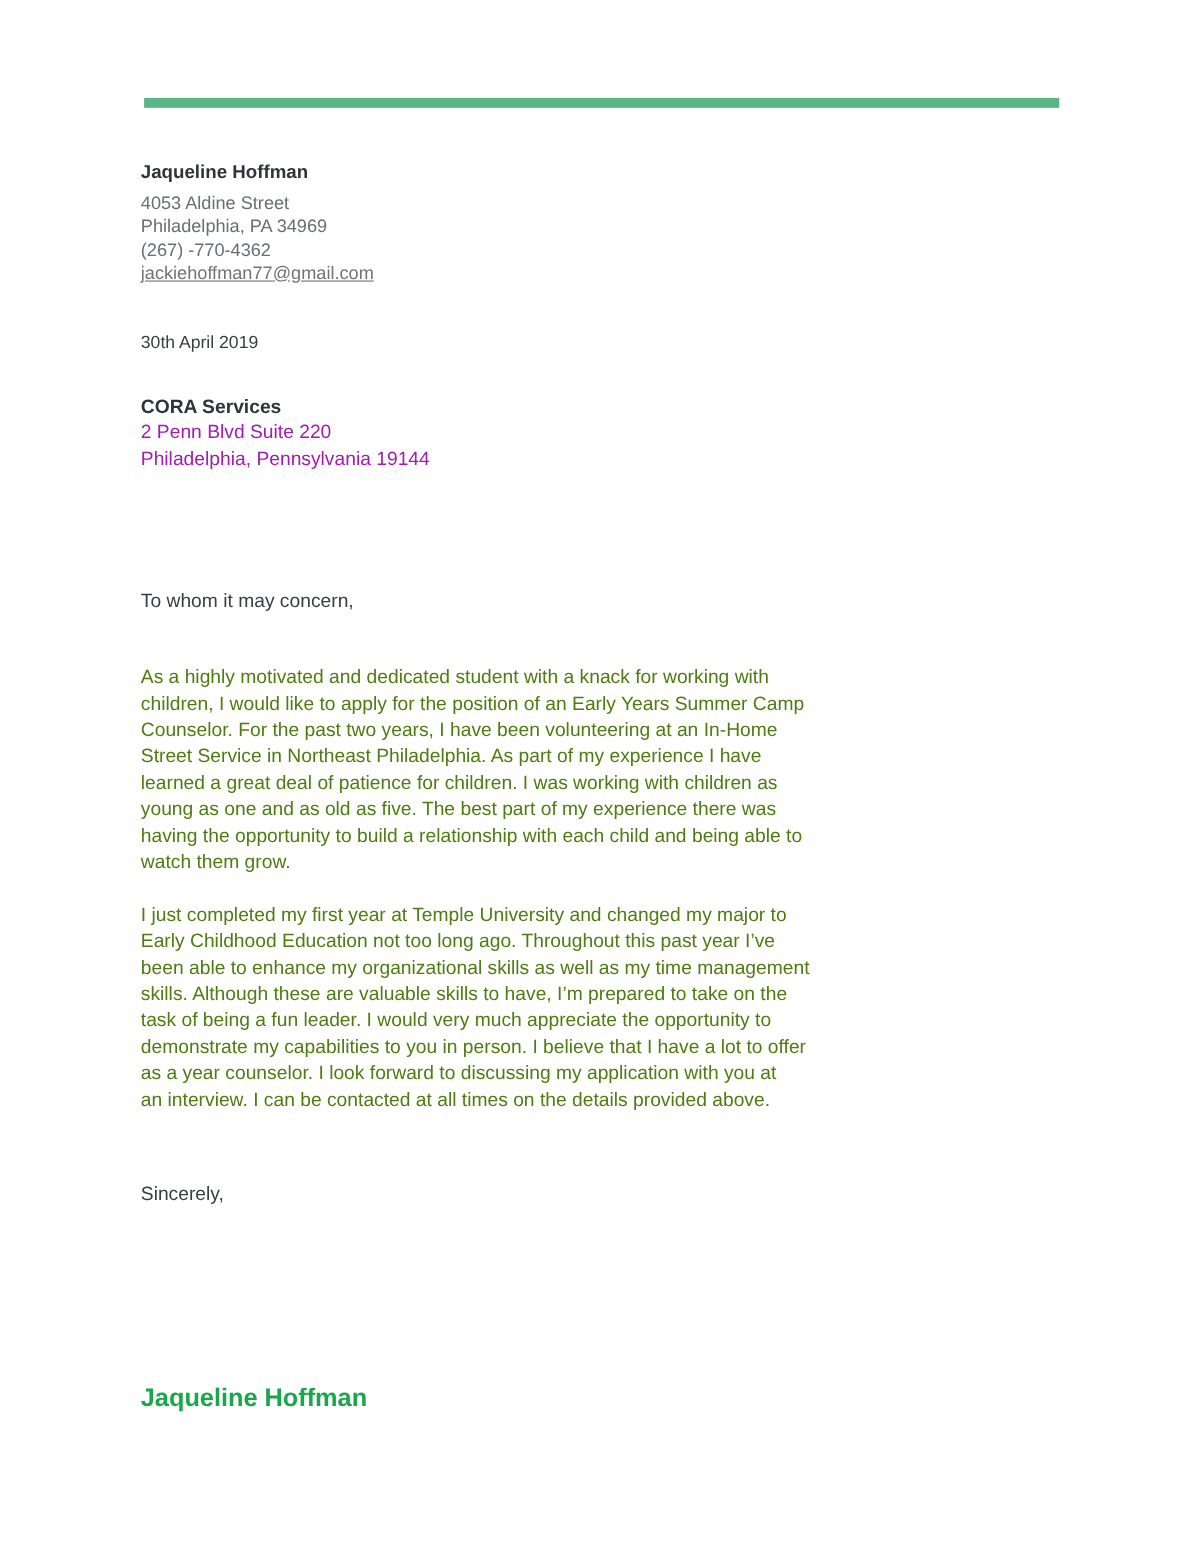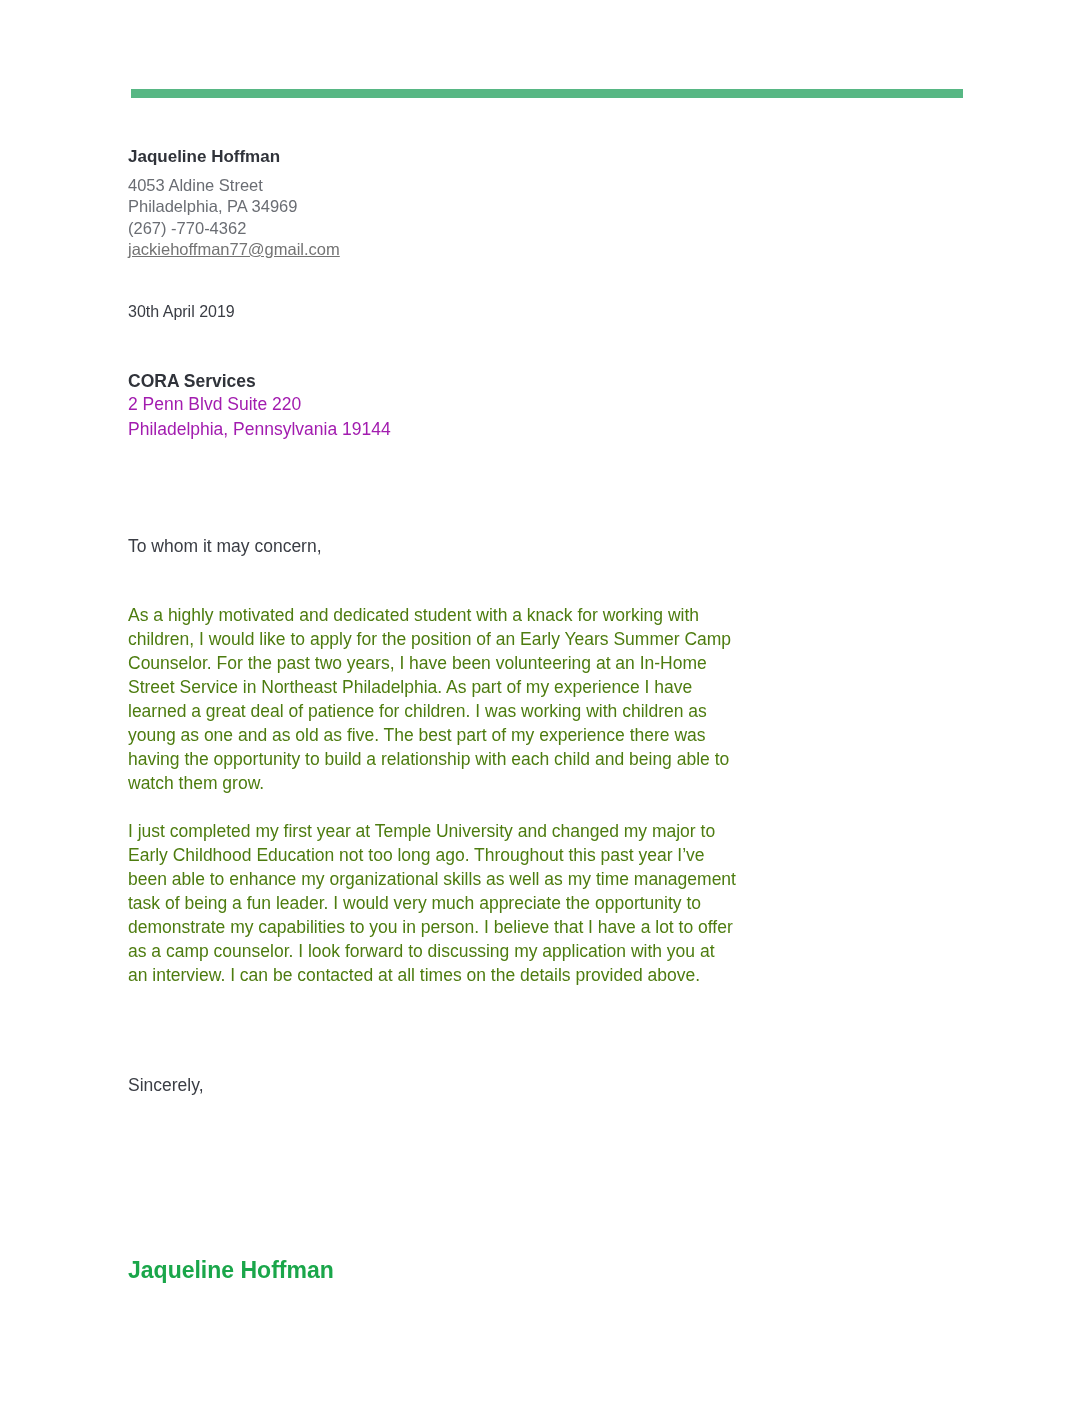--- a/index.html
+++ b/index.html
@@ -4,21 +4,21 @@
 <style>
   html, body { margin: 0; padding: 0; background: #ffffff; }
   body { width: 1088px; height: 1408px; position: relative; overflow: hidden;
          font-family: "Liberation Sans", sans-serif; color: #3a3d44; }
   .page { position: absolute; inset: 0; }
   .top-bar { position: absolute; left: 131px; top: 89px; width: 832px; height: 9px; background: #57b784; }
   .sender-name { position: absolute; left: 128px; top: 147px; font-size: 17px; font-weight: bold; color: #30333a; }
   .sender-addr { position: absolute; left: 128px; top: 175px; font-size: 16.5px; line-height: 21.3px; color: #6a6d73; }
   .sender-addr a { color: #737373; text-decoration: underline; }
   .date { position: absolute; left: 128px; top: 303px; font-size: 16px; color: #3a3d44; }
-  .recipient { position: absolute; left: 128px; top: 370px; }
+  .recipient { position: absolute; left: 128px; top: 358px; }
   .recipient .rname { font-size: 17.5px; font-weight: bold; color: #30333a; line-height: 22px; }
   .recipient .rline { font-size: 17.5px; color: #a21caf; line-height: 24.5px; }
   .salutation { position: absolute; left: 128px; top: 536px; font-size: 17.5px; color: #3a3d44; }
   .para { position: absolute; left: 128px; width: 690px; font-size: 17.5px; line-height: 24px; color: #4d7c0f; margin: 0; }
   .para span.line { display: block; white-space: nowrap; }
   .p1 { top: 603px; }
   .p2 { top: 819px; }
   .closing { position: absolute; left: 128px; top: 1075px; font-size: 17.5px; color: #3a3d44; }
   .sign-name { position: absolute; left: 128px; top: 1257px; font-size: 23px; font-weight: bold; color: #1aa64a; }
 </style>
@@ -54,22 +54,23 @@
     <span class="line">learned a great deal of patience for children. I was working with children as</span>
     <span class="line">young as one and as old as five. The best part of my experience there was</span>
     <span class="line">having the opportunity to build a relationship with each child and being able to</span>
     <span class="line">watch them grow.</span>
   </p>
 
   <p class="para p2">
     <span class="line">I just completed my first year at Temple University and changed my major to</span>
     <span class="line">Early Childhood Education not too long ago. Throughout this past year I’ve</span>
     <span class="line">been able to enhance my organizational skills as well as my time management</span>
+    <span class="line">skills. Although these are valuable skills to have, I’m prepared to take on the</span>
     <span class="line">task of being a fun leader. I would very much appreciate the opportunity to</span>
     <span class="line">demonstrate my capabilities to you in person. I believe that I have a lot to offer</span>
-    <span class="line">as a camp counselor. I look forward to discussing my application with you at</span>
+    <span class="line">as a year counselor. I look forward to discussing my application with you at</span>
     <span class="line">an interview. I can be contacted at all times on the details provided above.</span>
   </p>
 
   <div class="closing">Sincerely,</div>
 
   <div class="sign-name">Jaqueline Hoffman</div>
 </div>
 
 </body></html>

